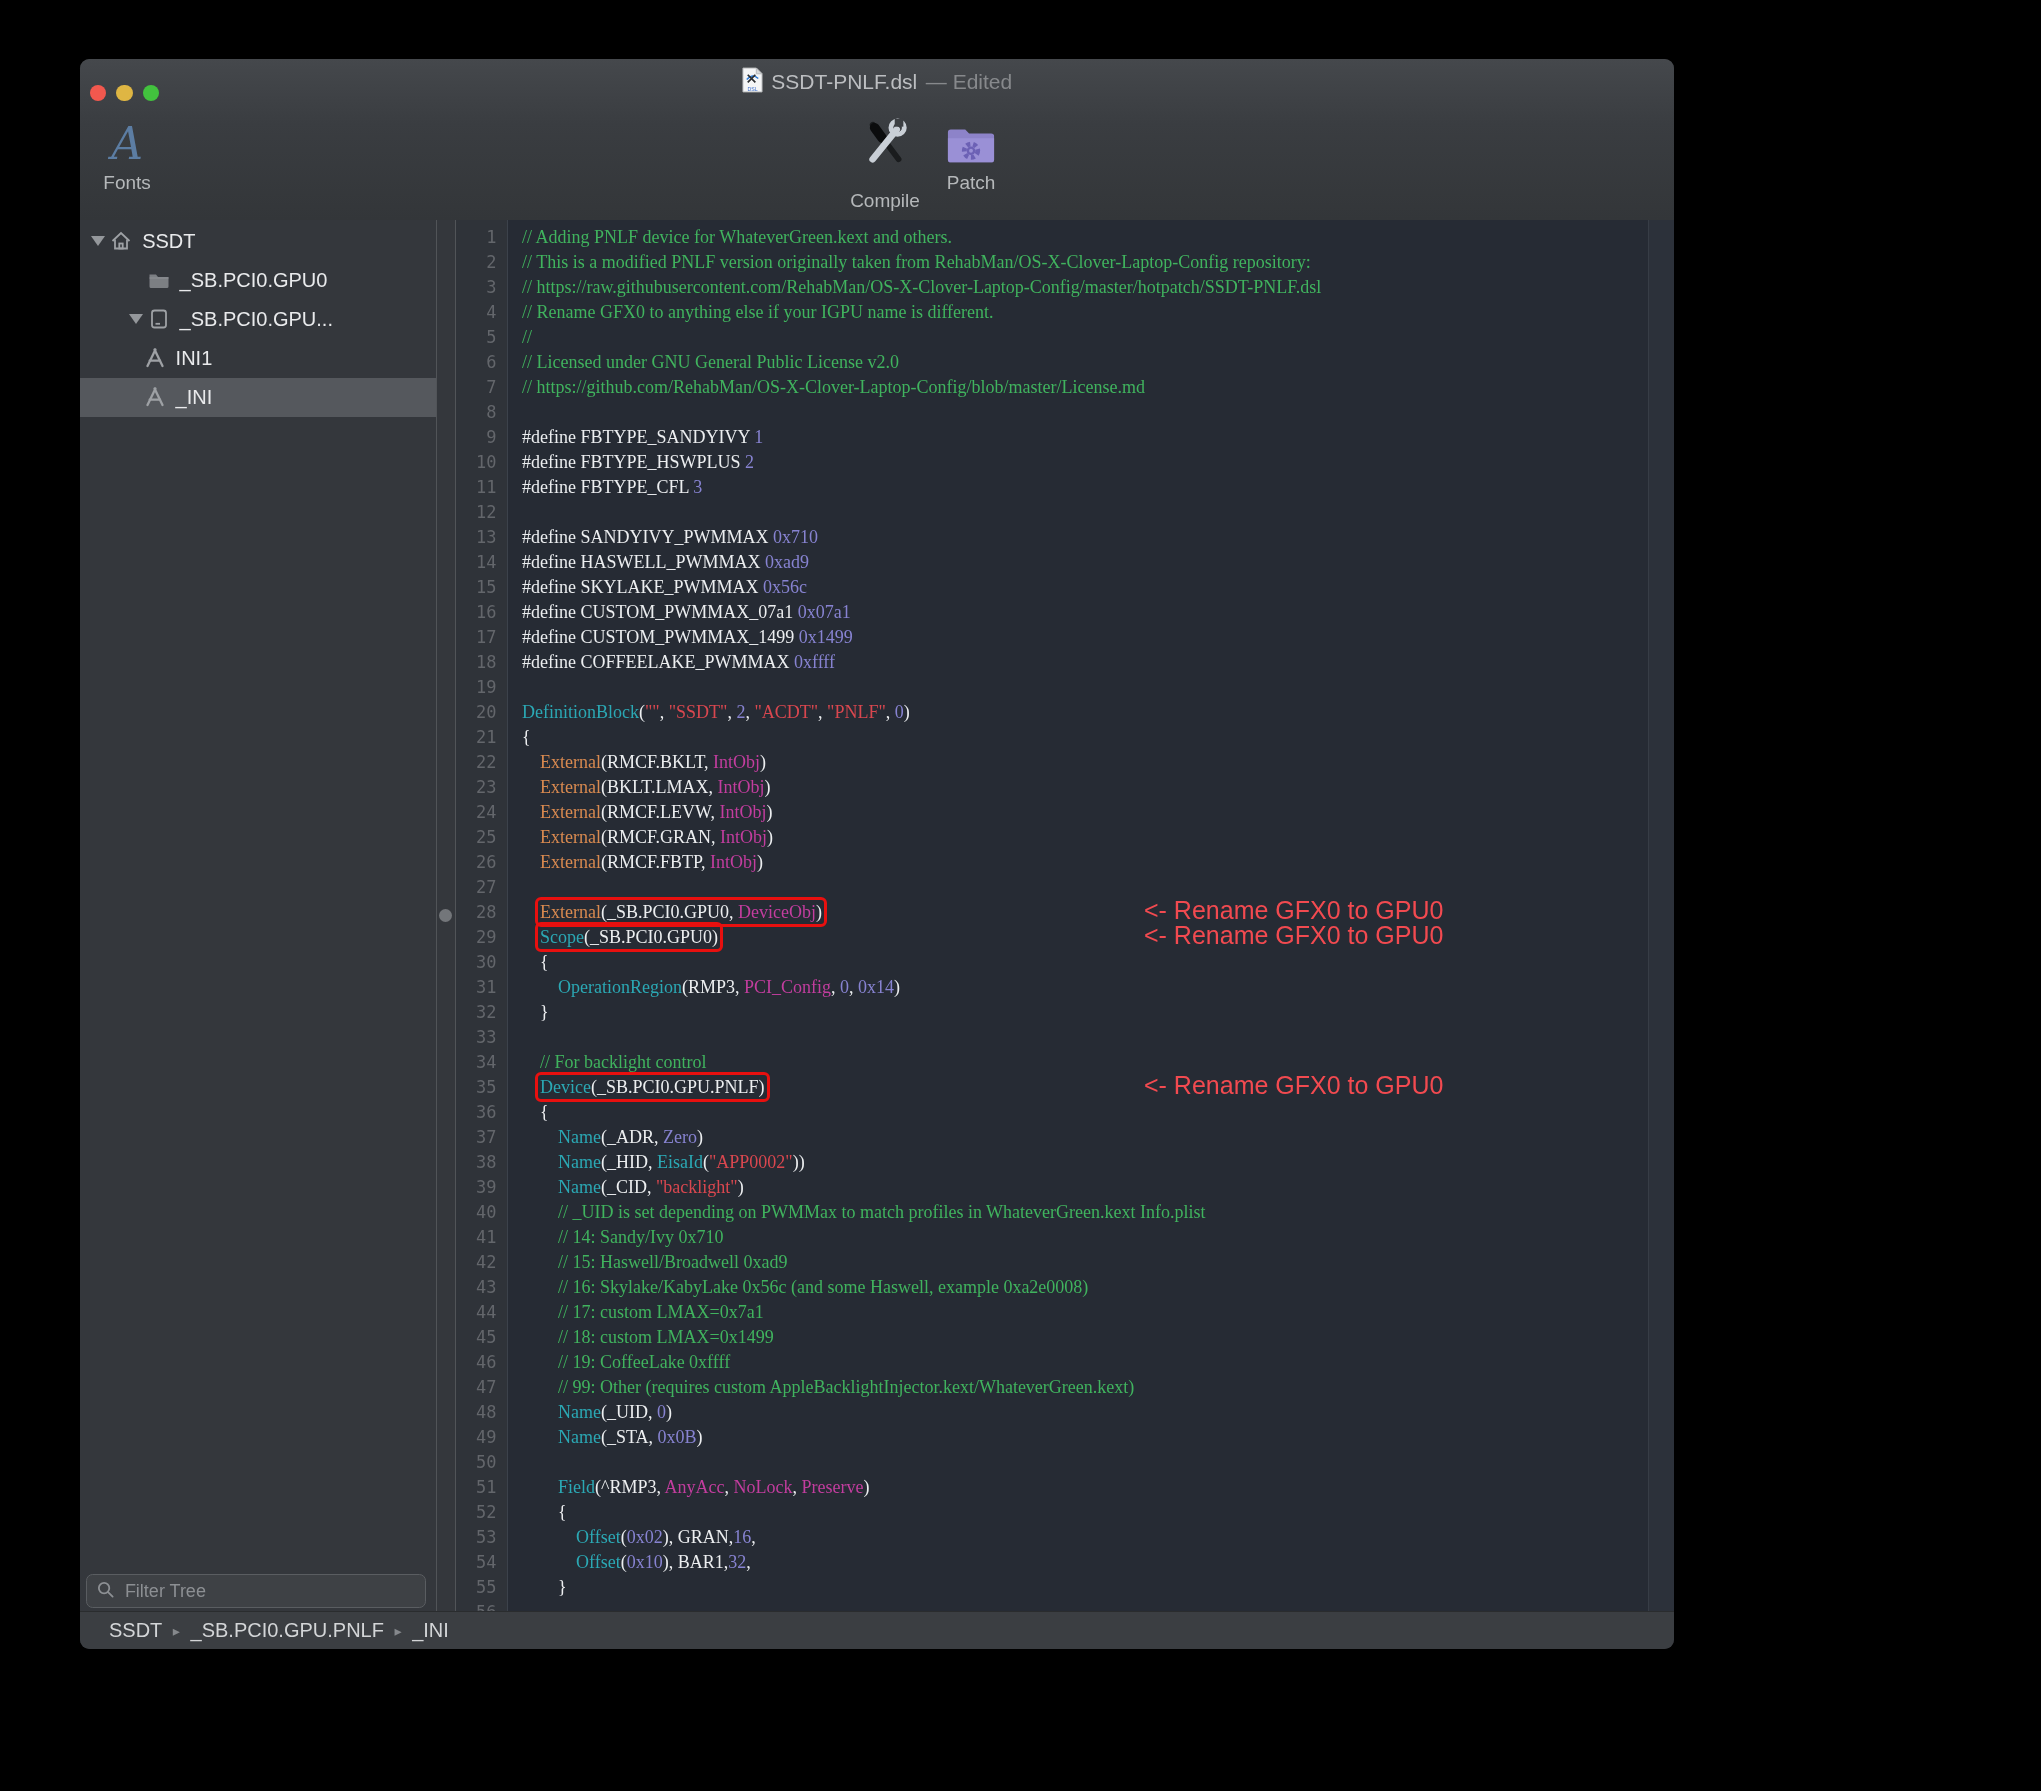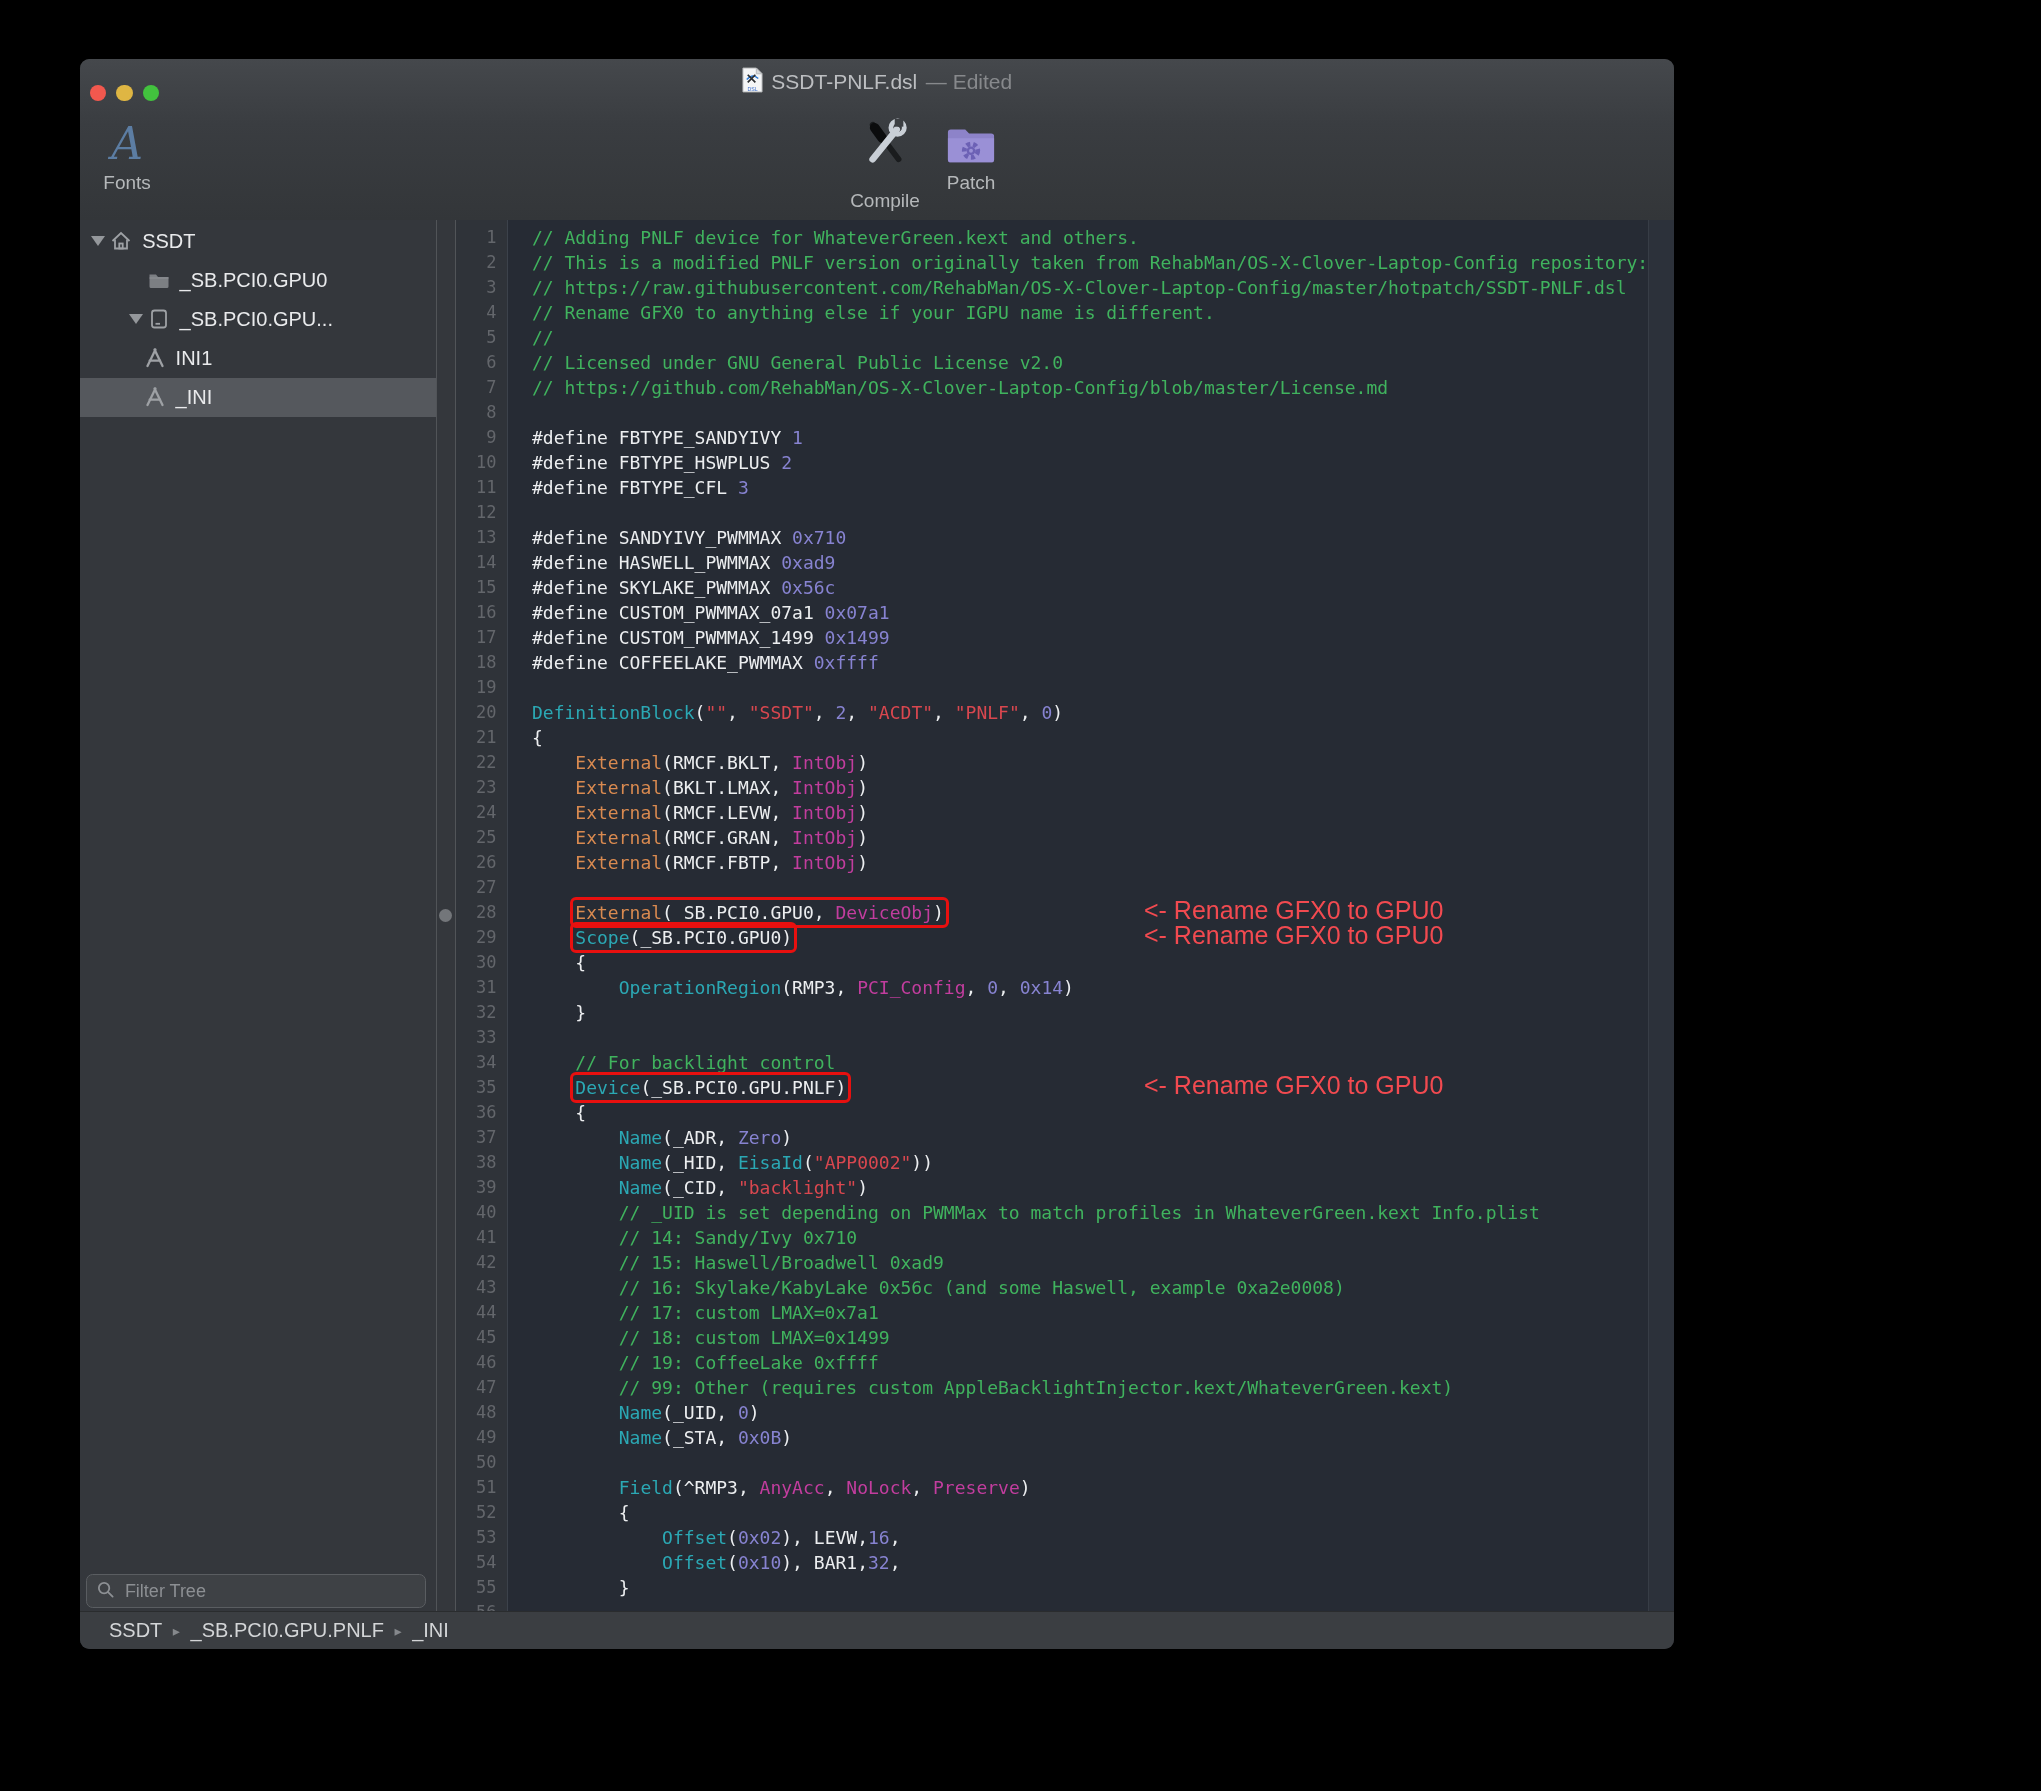--- a/index.html
+++ b/index.html
@@ -41,21 +41,21 @@
   .strip{width:18px;flex:none;background:#34373c;border-right:1px solid #515458;position:relative;}
   .dot{position:absolute;left:1.9px;top:689px;width:13.4px;height:13.4px;border-radius:50%;background:#73767a;}
   .code-area{flex:1;background:#262b34;position:relative;overflow:hidden;padding-top:4.8px;
     font-family:"DejaVu Sans Mono",monospace;}
   .code-area::before{content:'';position:absolute;left:0;top:0;bottom:0;width:51px;
     background:#2f3339;border-right:1px solid #3c424b;}
   .scroll-track{position:absolute;right:0;top:0;bottom:0;width:25px;background:#2c313a;border-left:1px solid #373d46;}
   .line{position:relative;height:25px;line-height:25px;display:flex;white-space:pre;font-size:18px;}
   .ln{flex:none;width:51px;padding-right:10.5px;box-sizing:border-box;text-align:right;
     color:#63666b;font-size:17px;position:relative;}
-  .lc{padding-left:25px;position:relative;}
+  .lc{padding-left:15px;position:relative;font-family:Liberation Serif, serif;}
   .seg.c{color:#40b35e;}
   .seg.k{color:#2ba8b4;}
   .seg.e{color:#d98a50;}
   .seg.t{color:#c23d9e;}
   .seg.n{color:#8783d1;}
   .seg.s{color:#d9474f;}
   .seg.p{color:#eceef0;}
   .boxed{outline:3.8px solid #e8100f;outline-offset:2.9px;border-radius:1px;}
   .annot{position:absolute;left:688px;top:-1.9px;font-family:"Liberation Sans",sans-serif;
     font-size:25px;color:#f24a50;white-space:nowrap;}
@@ -297,21 +297,21 @@
         <div class="line"><span class="ln">43</span><span class="lc">        <span class="seg c">// 16: Skylake/KabyLake 0x56c (and some Haswell, example 0xa2e0008)</span></span></div>
         <div class="line"><span class="ln">44</span><span class="lc">        <span class="seg c">// 17: custom LMAX=0x7a1</span></span></div>
         <div class="line"><span class="ln">45</span><span class="lc">        <span class="seg c">// 18: custom LMAX=0x1499</span></span></div>
         <div class="line"><span class="ln">46</span><span class="lc">        <span class="seg c">// 19: CoffeeLake 0xffff</span></span></div>
         <div class="line"><span class="ln">47</span><span class="lc">        <span class="seg c">// 99: Other (requires custom AppleBacklightInjector.kext/WhateverGreen.kext)</span></span></div>
         <div class="line"><span class="ln">48</span><span class="lc">        <span class="seg k">Name</span><span class="seg p">(_UID, </span><span class="seg n">0</span><span class="seg p">)</span></span></div>
         <div class="line"><span class="ln">49</span><span class="lc">        <span class="seg k">Name</span><span class="seg p">(_STA, </span><span class="seg n">0x0B</span><span class="seg p">)</span></span></div>
         <div class="line"><span class="ln">50</span><span class="lc"></span></div>
         <div class="line"><span class="ln">51</span><span class="lc">        <span class="seg k">Field</span><span class="seg p">(^RMP3, </span><span class="seg t">AnyAcc</span><span class="seg p">, </span><span class="seg t">NoLock</span><span class="seg p">, </span><span class="seg t">Preserve</span><span class="seg p">)</span></span></div>
         <div class="line"><span class="ln">52</span><span class="lc">        <span class="seg p">{</span></span></div>
-        <div class="line"><span class="ln">53</span><span class="lc">            <span class="seg k">Offset</span><span class="seg p">(</span><span class="seg n">0x02</span><span class="seg p">), LEVW,</span><span class="seg n">16</span><span class="seg p">,</span></span></div>
+        <div class="line"><span class="ln">53</span><span class="lc">            <span class="seg k">Offset</span><span class="seg p">(</span><span class="seg n">0x02</span><span class="seg p">), GRAN,</span><span class="seg n">16</span><span class="seg p">,</span></span></div>
         <div class="line"><span class="ln">54</span><span class="lc">            <span class="seg k">Offset</span><span class="seg p">(</span><span class="seg n">0x10</span><span class="seg p">), BAR1,</span><span class="seg n">32</span><span class="seg p">,</span></span></div>
         <div class="line"><span class="ln">55</span><span class="lc">        <span class="seg p">}</span></span></div>
         <div class="line"><span class="ln">56</span><span class="lc"></span></div>
       </div>
   </div>
 
   <div class="bottombar" id="crumbs">
       <span>SSDT</span>
       <span class="crumb-sep">▸</span>
       <span>_SB.PCI0.GPU.PNLF</span>

